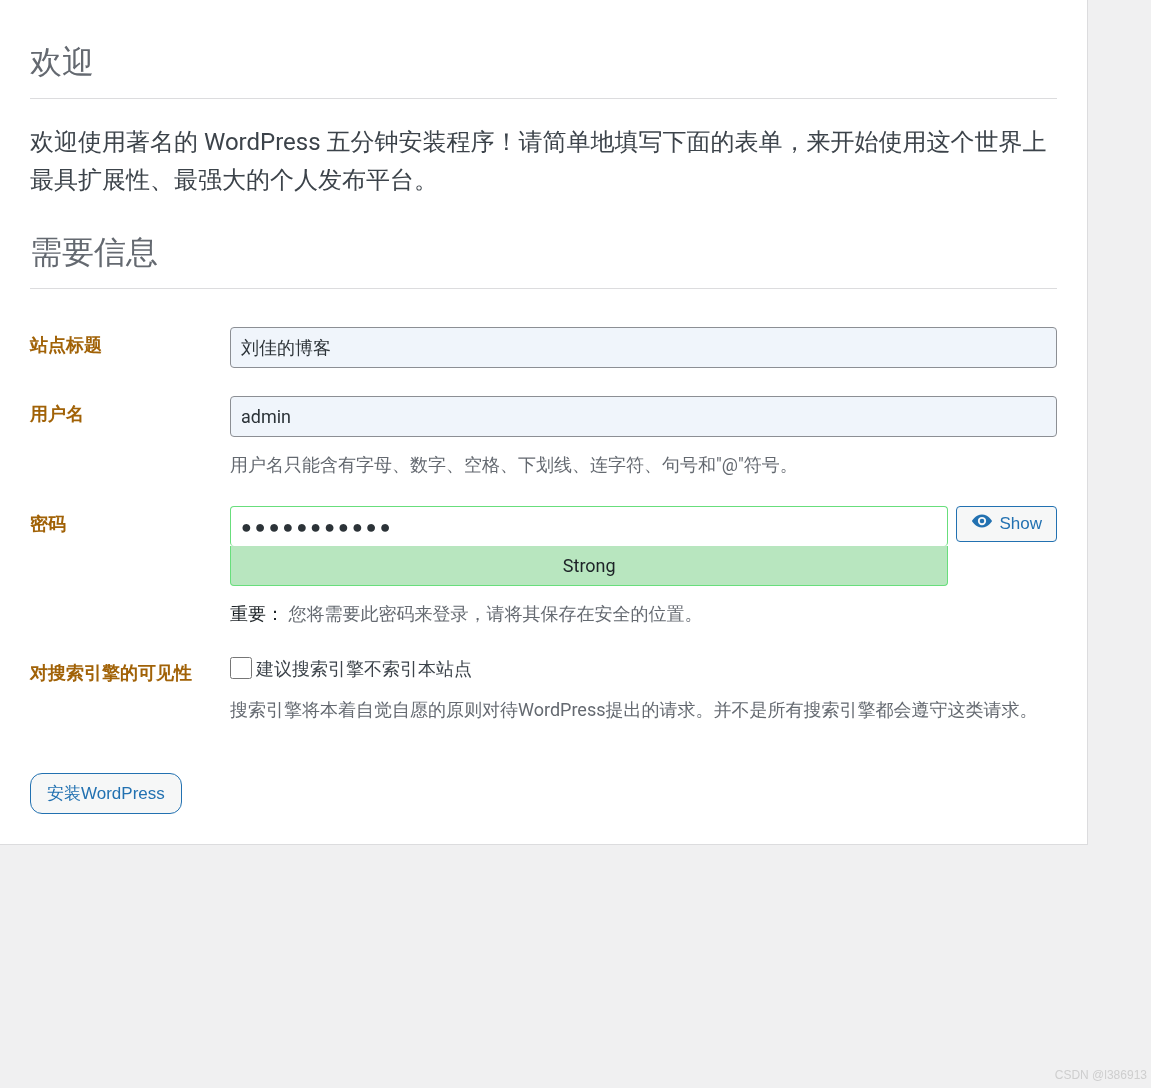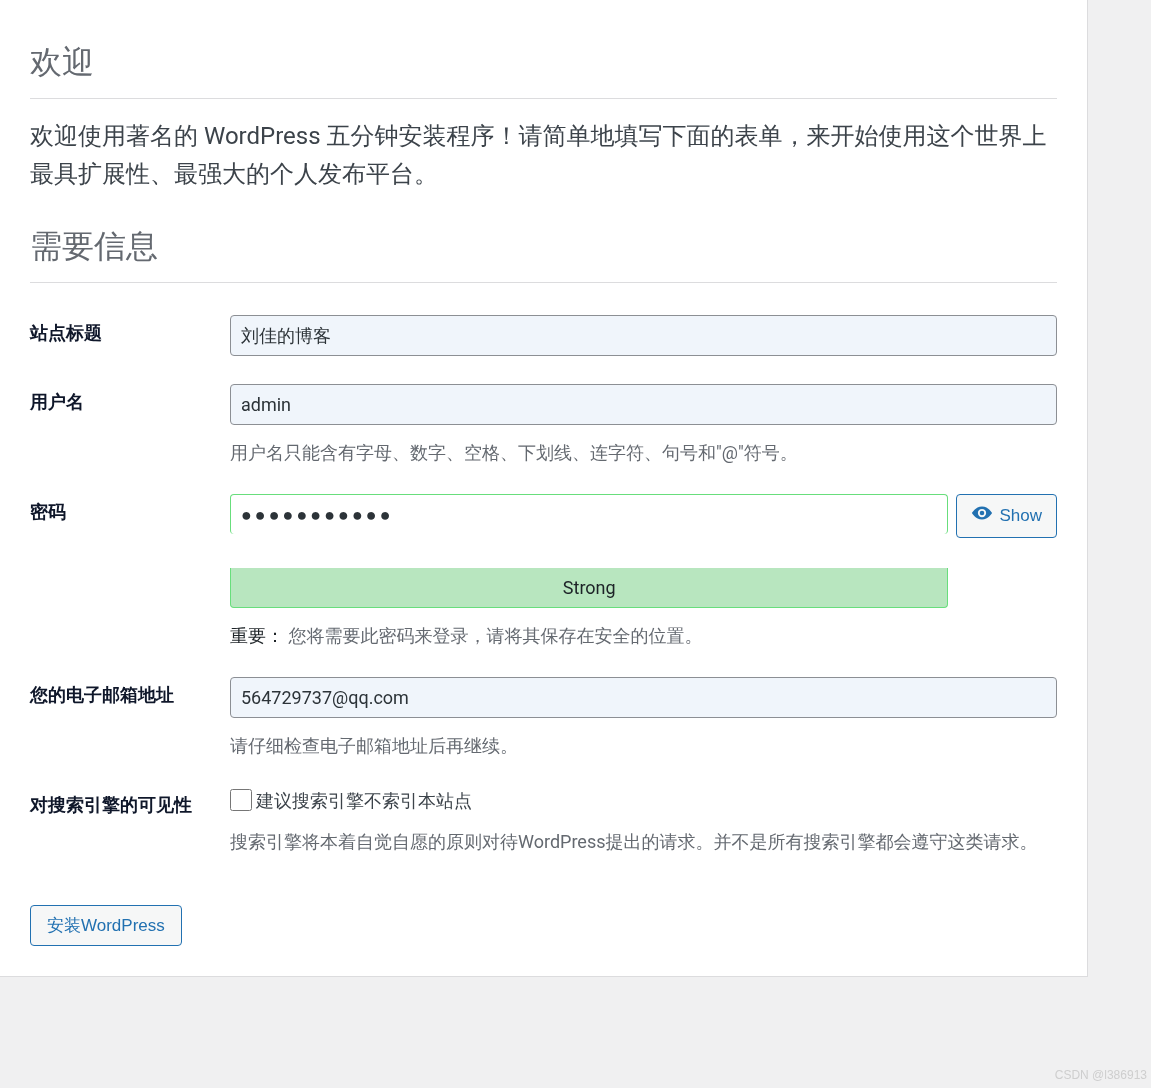--- a/index.html
+++ b/index.html
@@ -18,42 +18,42 @@
       background: #fff;
       max-width: 1088px;
       padding: 10px 30px 30px 30px;
       border-right: 1px solid #dcdcde;
       border-bottom: 1px solid #dcdcde;
     }
     h1 {
       font-size: 32px;
       font-weight: 400;
       color: #646970;
-      margin: 28px 0 18px 0;
+      margin: 28px 0 24px 0;
       border-bottom: 1px solid #dcdcde;
       padding-bottom: 12px;
     }
     p.intro {
       color: #3c434a;
       font-size: 24px;
       margin: 18px 0 24px 0;
       line-height: 1.6;
     }
     .form-table {
       width: 100%;
       border-collapse: collapse;
     }
     .form-table th {
       text-align: left;
       vertical-align: top;
       width: 200px;
       padding: 18px 10px 18px 0;
       font-weight: 600;
       font-size: 18px;
-      color: #0f172a;
+      color: #a16207;
     }
     .form-table td {
       padding: 14px 0;
       vertical-align: top;
     }
     input[type="text"],
     input[type="password"],
     input[type="email"] {
       width: 100%;
       padding: 6px 10px;
@@ -91,34 +91,33 @@
       text-align: center;
       padding: 6px 0;
       font-size: 18px;
       color: #1d2327;
       border: 1px solid #68de7c;
       border-top: none;
       border-radius: 0 0 4px 4px;
     }
     .strength.strong {
       background: #b8e6bf;
-      margin-top: 34px;
     }
     .show-btn {
       display: inline-flex;
       align-items: center;
       gap: 6px;
       padding: 0 14px;
       background: #f6f7f7;
       border: 1px solid #2271b1;
       border-radius: 4px;
       color: #2271b1;
       font-size: 17px;
       cursor: pointer;
-      height: 44px;
+      height: 36px;
       align-self: flex-start;
     }
     .show-btn svg {
       width: 22px;
       height: 22px;
       fill: #2271b1;
     }
     .desc {
       font-size: 18px;
       color: #646970;
@@ -143,21 +142,21 @@
     }
     .submit {
       margin-top: 36px;
     }
     .submit button {
       background: #f6f7f7;
       border: 1px solid #2271b1;
       color: #2271b1;
       font-size: 17px;
       padding: 8px 16px;
-      border-radius: 4px;
+      border-radius: 12px;
       cursor: pointer;
     }
     .watermark {
       position: fixed;
       bottom: 4px;
       right: 4px;
       font-size: 12px;
       color: #c0c0c0;
       opacity: 0.7;
       font-family: Arial, sans-serif;
@@ -205,27 +204,20 @@
             <span>Show</span>
           </button>
         </div>
         <p class="desc">
           <strong>重要：</strong>
           <span>您将需要此密码来登录，请将其保存在安全的位置。</span>
         </p>
       </td>
     </tr>
     <tr>
-      <th>您的电子邮箱地址</th>
-      <td>
-        <input type="text" class="input-blue" value="564729737@qq.com" style="">
-        <p class="desc">请仔细检查电子邮箱地址后再继续。</p>
-      </td>
-    </tr>
-    <tr>
       <th>对搜索引擎的可见性</th>
       <td>
         <div class="checkbox-row">
           <input type="checkbox" style="">
           <span>建议搜索引擎不索引本站点</span>
         </div>
         <p class="desc">搜索引擎将本着自觉自愿的原则对待WordPress提出的请求。并不是所有搜索引擎都会遵守这类请求。</p>
       </td>
     </tr>
   </tbody>

